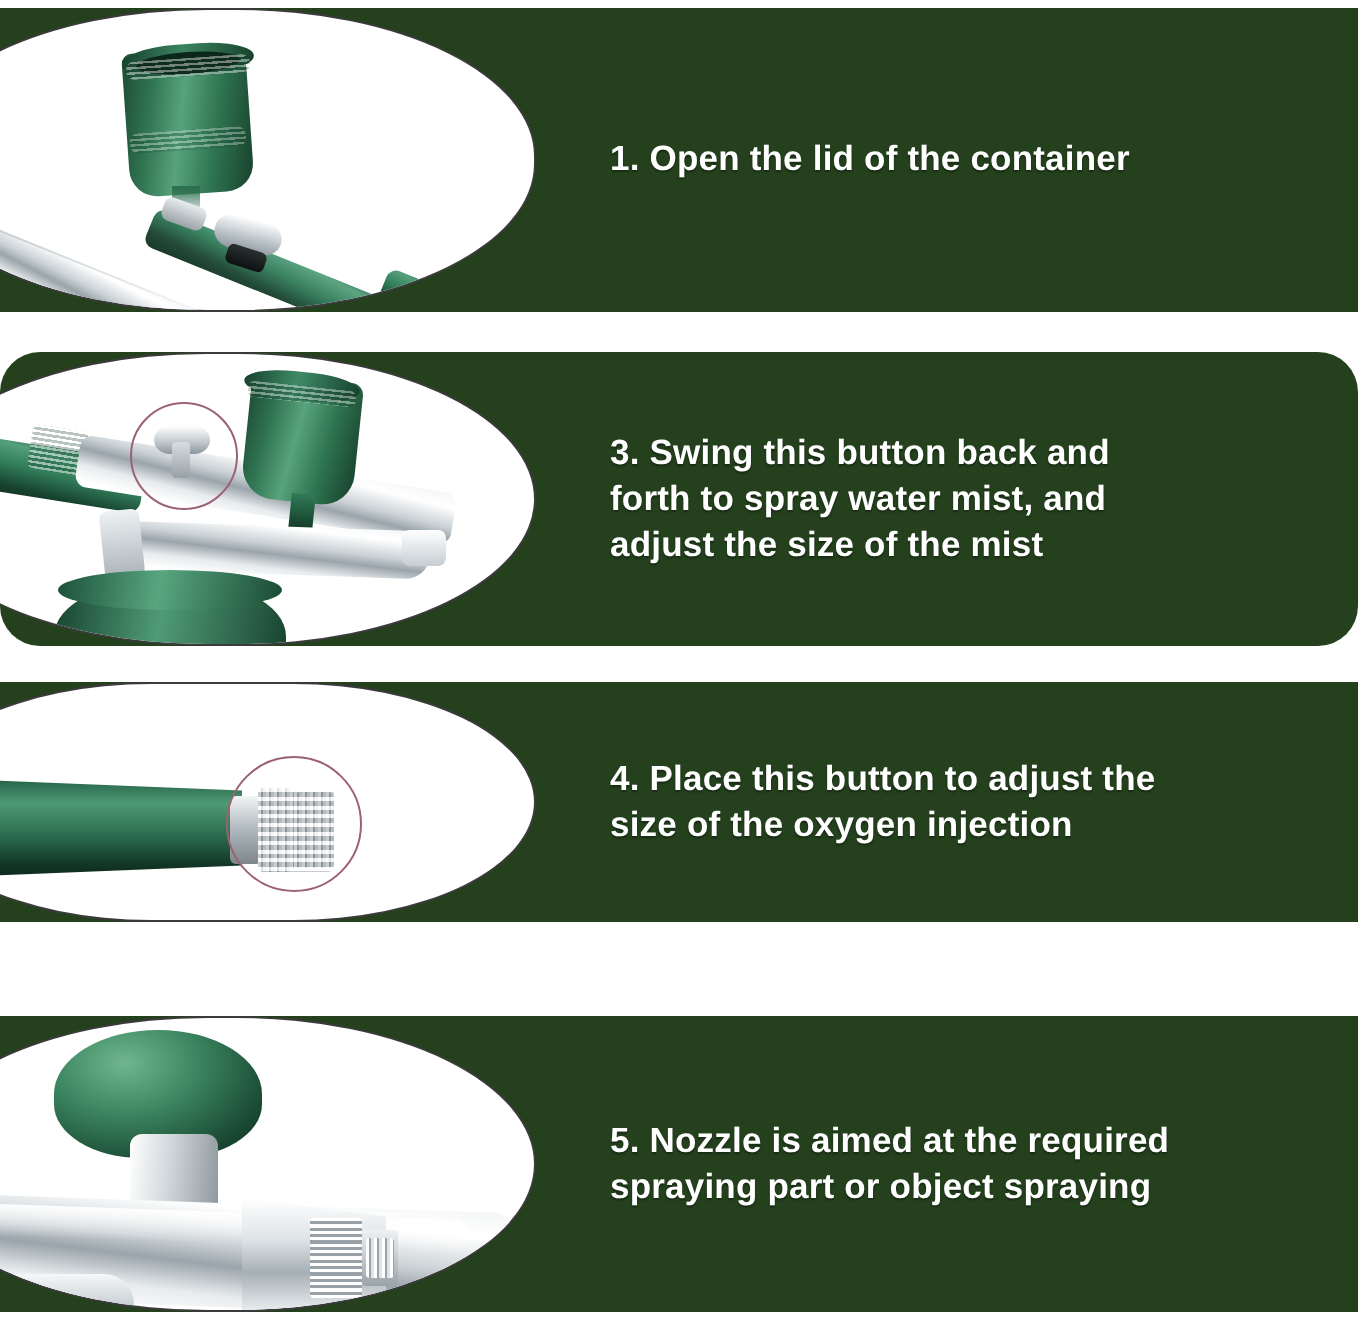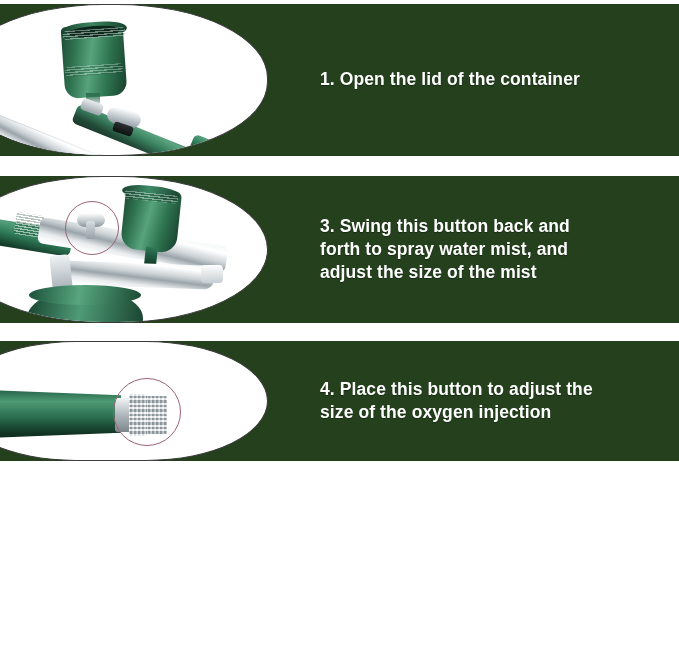--- a/index.html
+++ b/index.html
@@ -22,21 +22,21 @@
 
   
   .panel {
     position: absolute;
     left: 0;
     width: 679px;
     background: #24401d;
     overflow: hidden;
   }
   .panel-1 { top: 4px;   height: 152px; }
-  .panel-2 { top: 176px; height: 147px; }
+  .panel-2 { top: 176px; height: 147px; border-radius: 20px; }
   .panel-3 { top: 341px; height: 120px; }
   .panel-4 { top: 508px; height: 148px; }
 
   
   .photo-card {
     position: absolute;
     top: 0;
     left: -46px;
     width: 314px;
     height: 100%;
@@ -48,21 +48,21 @@
   }
   .photo-stage {
     position: absolute;
     inset: 0;
     overflow: hidden;
   }
 
   
   .text-col {
     position: absolute;
-    left: 320px;
+    left: 305px;
     right: 16px;
     top: 0;
     height: 100%;
     display: flex;
     flex-direction: column;
     justify-content: center;
     gap: 12px;
   }
   .step-line {
     color: #ffffff;
@@ -234,14 +234,57 @@
              border-radius:3px; opacity:.75;"></div>
         <div class="art highlight-ring" style="left:158px; top:36px; width:66px; height:66px;"></div>
       </div>
     </div>
     <div class="text-col">
       <div class="step-line">4. Place this button to adjust the
 size of the oxygen injection</div>
     </div>
   </div>
 
+  <div class="panel panel-4">
+    <div class="photo-card">
+      <div class="photo-stage">
+
+        <div class="art" style="left:72px; top:6px; width:104px; height:64px;
+             background:radial-gradient(ellipse at 34% 26%,#6fb68f 0%,#3b8560 38%,#1a4a33 76%,#102e20 100%);
+             border-radius:50% 50% 42% 42%;"></div>
+
+        <div class="art" style="left:110px; top:58px; width:44px; height:44px;
+             background:linear-gradient(95deg,#ffffff,#cfd6da 45%,#8e979d);
+             border-radius:6px 6px 10px 10px;"></div>
+
+        <div class="art barrel-chrome" style="left:-20px; top:92px; width:320px; height:52px;
+             border-radius:8px; transform:rotate(2deg);"></div>
+        <div class="art" style="left:-20px; top:96px; width:300px; height:16px;
+             background:linear-gradient(180deg,rgba(255,255,255,.95),rgba(255,255,255,0));
+             transform:rotate(2deg); border-radius:8px;"></div>
+
+        <div class="art" style="left:166px; top:90px; width:72px; height:58px;
+             background:linear-gradient(180deg,#ffffff 0%,#dde3e6 36%,#a6afb5 64%,#eef2f4 100%);
+             clip-path: polygon(0 0, 100% 16%, 100% 84%, 0 100%);"></div>
+
+        <div class="art" style="left:200px; top:100px; width:26px; height:40px;
+             background:repeating-linear-gradient(180deg,
+               #ffffff 0px,#ffffff 1.6px,
+               #98a1a7 1.6px,#98a1a7 3.2px);
+             border-radius:2px;"></div>
+
+        <div class="art" style="left:226px; top:106px; width:18px; height:28px;
+             background:linear-gradient(180deg,#eef2f4,#9aa3a9); border-radius:2px;"></div>
+        <div class="art knurl" style="left:228px; top:110px; width:14px; height:20px; border-radius:2px;"></div>
+
+        <div class="art" style="left:-18px; top:128px; width:130px; height:30px;
+             background:linear-gradient(180deg,#f5f8f9,#c2cacf 60%,#8e979d);
+             border-radius:0 18px 18px 0;"></div>
+
+      </div>
+    </div>
+    <div class="text-col">
+      <div class="step-line">5. Nozzle is aimed at the required
+spraying part or object spraying</div>
+    </div>
+  </div>
 
 </div>
 
 </body></html>

